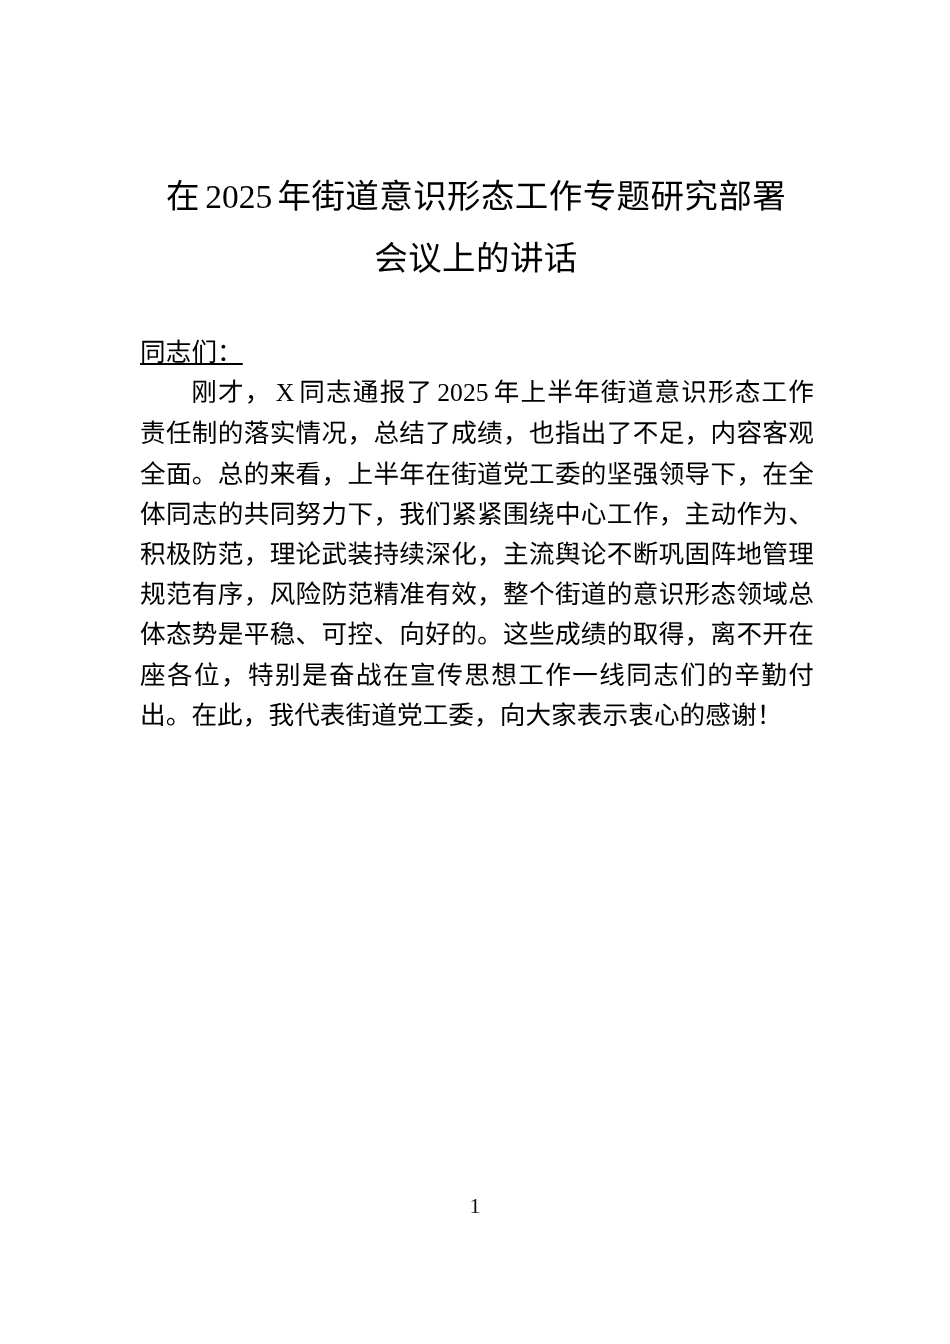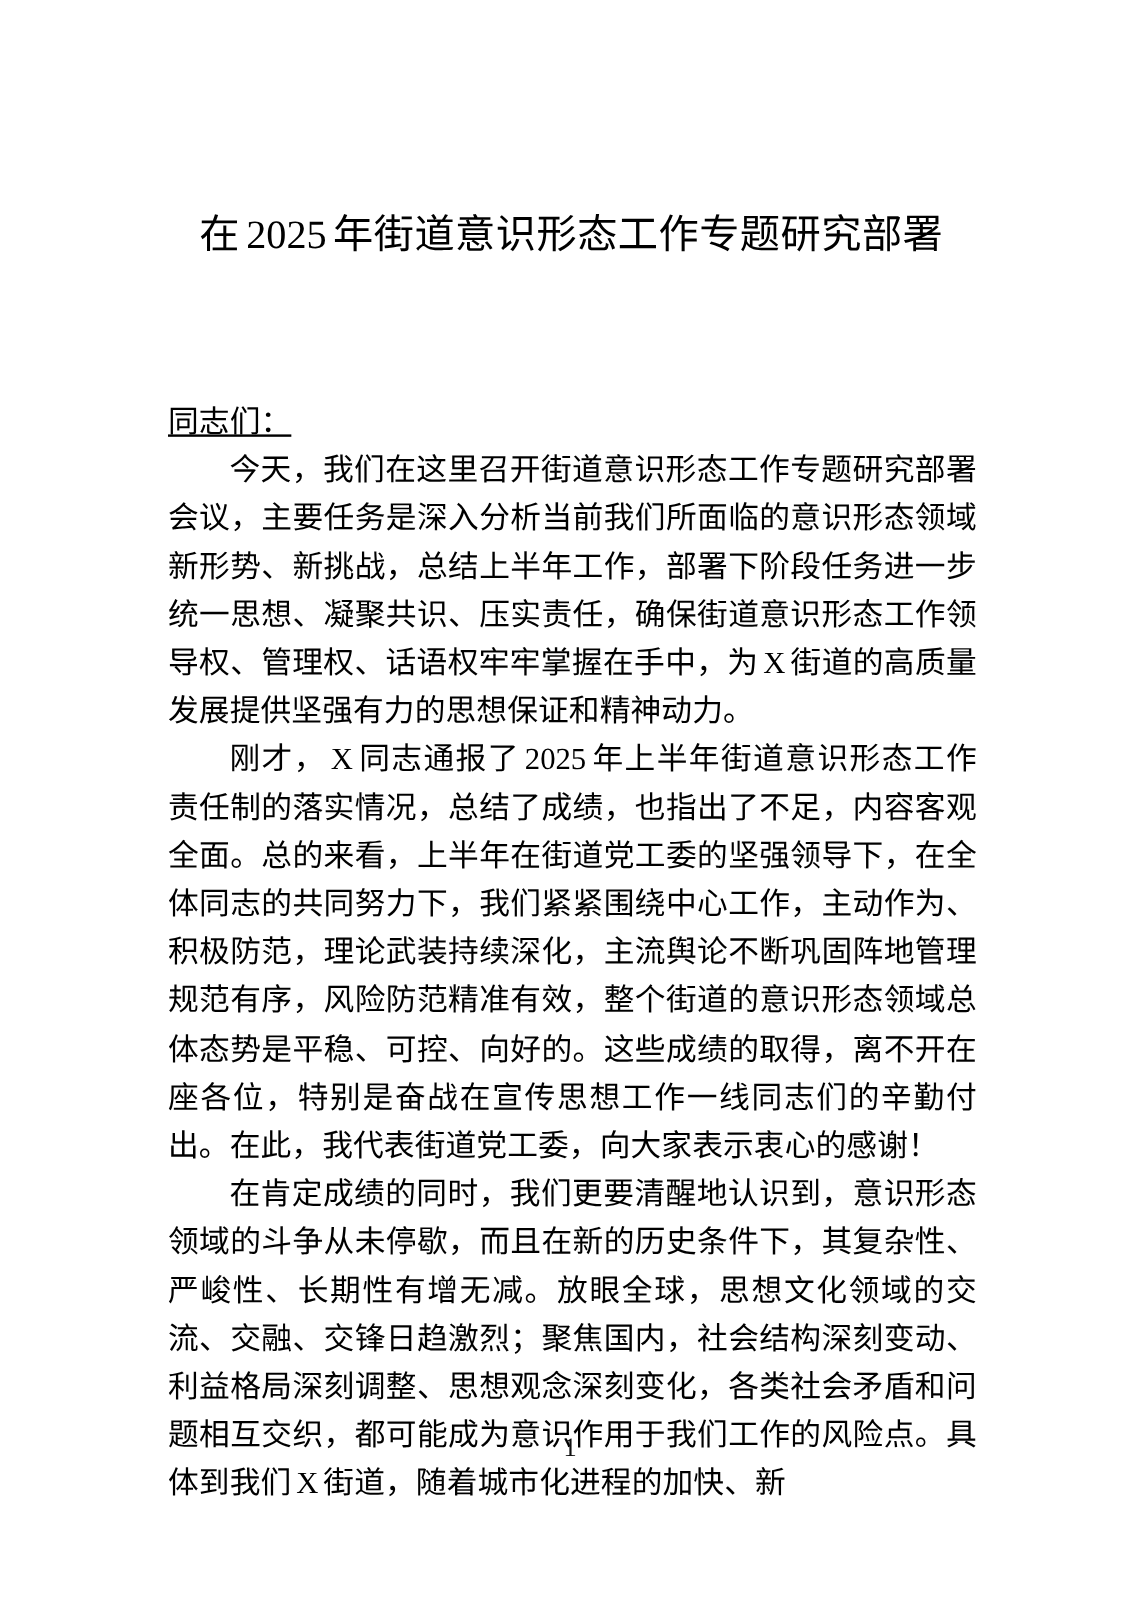--- a/index.html
+++ b/index.html
@@ -93,29 +93,28 @@
     color: #111111;
   }
 </style>
 </head>
 <body>
 
 <div class="page">
 
   <div class="doc-title">
     <span class="tline">在<span class="lat">2025</span>年街道意识形态工作专题研究部署</span>
+    <span class="tline">会议上的讲话</span>
   </div>
 
   <div class="doc-body">
 
     <p class="noindent">同志们：</p>
 
-    <p class="indent">今天，我们在这里召开街道意识形态工作专题研究部署会议，主要任务是深入分析当前我们所面临的意识形态领域新形势、新挑战，总结上半年工作，部署下阶段任务进一步统一思想、凝聚共识、压实责任，确保街道意识形态工作领导权、管理权、话语权牢牢掌握在手中，为<span class="lat">X</span>街道的高质量发展提供坚强有力的思想保证和精神动力。</p>
 
     <p class="indent">刚才，<span class="lat">X</span>同志通报了<span class="lat">2025</span>年上半年街道意识形态工作责任制的落实情况，总结了成绩，也指出了不足，内容客观全面。总的来看，上半年在街道党工委的坚强领导下，在全体同志的共同努力下，我们紧紧围绕中心工作，主动作为、积极防范，理论武装持续深化，主流舆论不断巩固阵地管理规范有序，风险防范精准有效，整个街道的意识形态领域总体态势是平稳、可控、向好的。这些成绩的取得，离不开在座各位，特别是奋战在宣传思想工作一线同志们的辛勤付出。在此，我代表街道党工委，向大家表示衷心的感谢！</p>
 
-    <p class="indent">在肯定成绩的同时，我们更要清醒地认识到，意识形态领域的斗争从未停歇，而且在新的历史条件下，其复杂性、严峻性、长期性有增无减。放眼全球，思想文化领域的交流、交融、交锋日趋激烈；聚焦国内，社会结构深刻变动、利益格局深刻调整、思想观念深刻变化，各类社会矛盾和问题相互交织，都可能成为意识作用于我们工作的风险点。具体到我们<span class="lat">X</span>街道，随着城市化进程的加快、新</p>
 
   </div>
 
   <div class="page-number">1</div>
 
 </div>
 
 </body></html>

